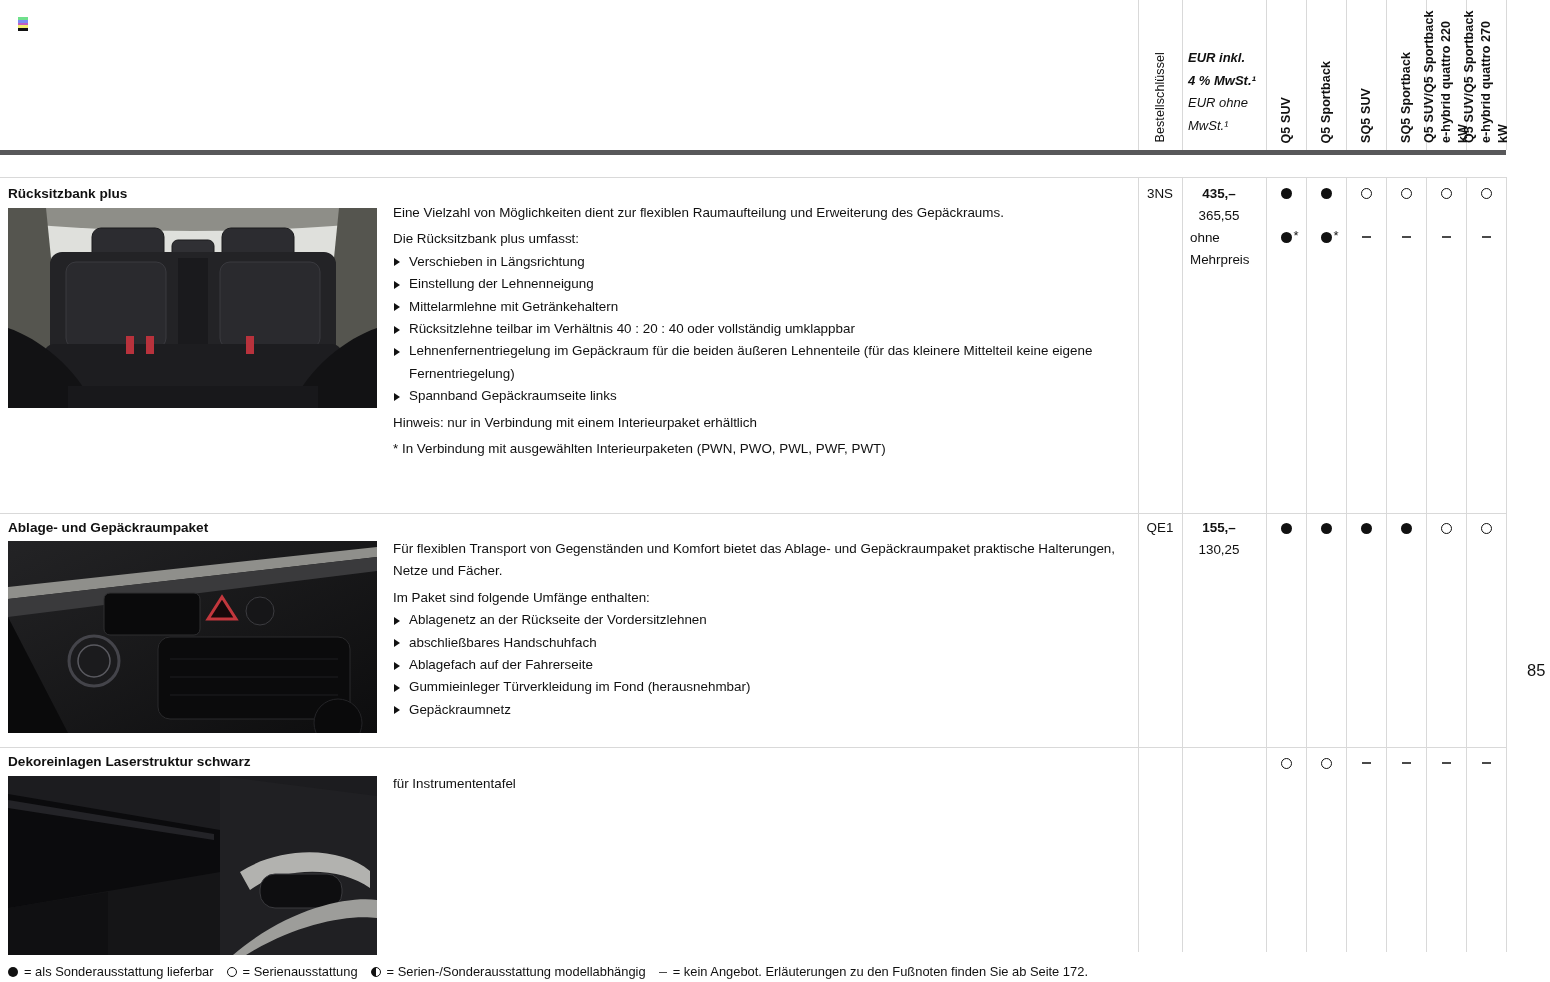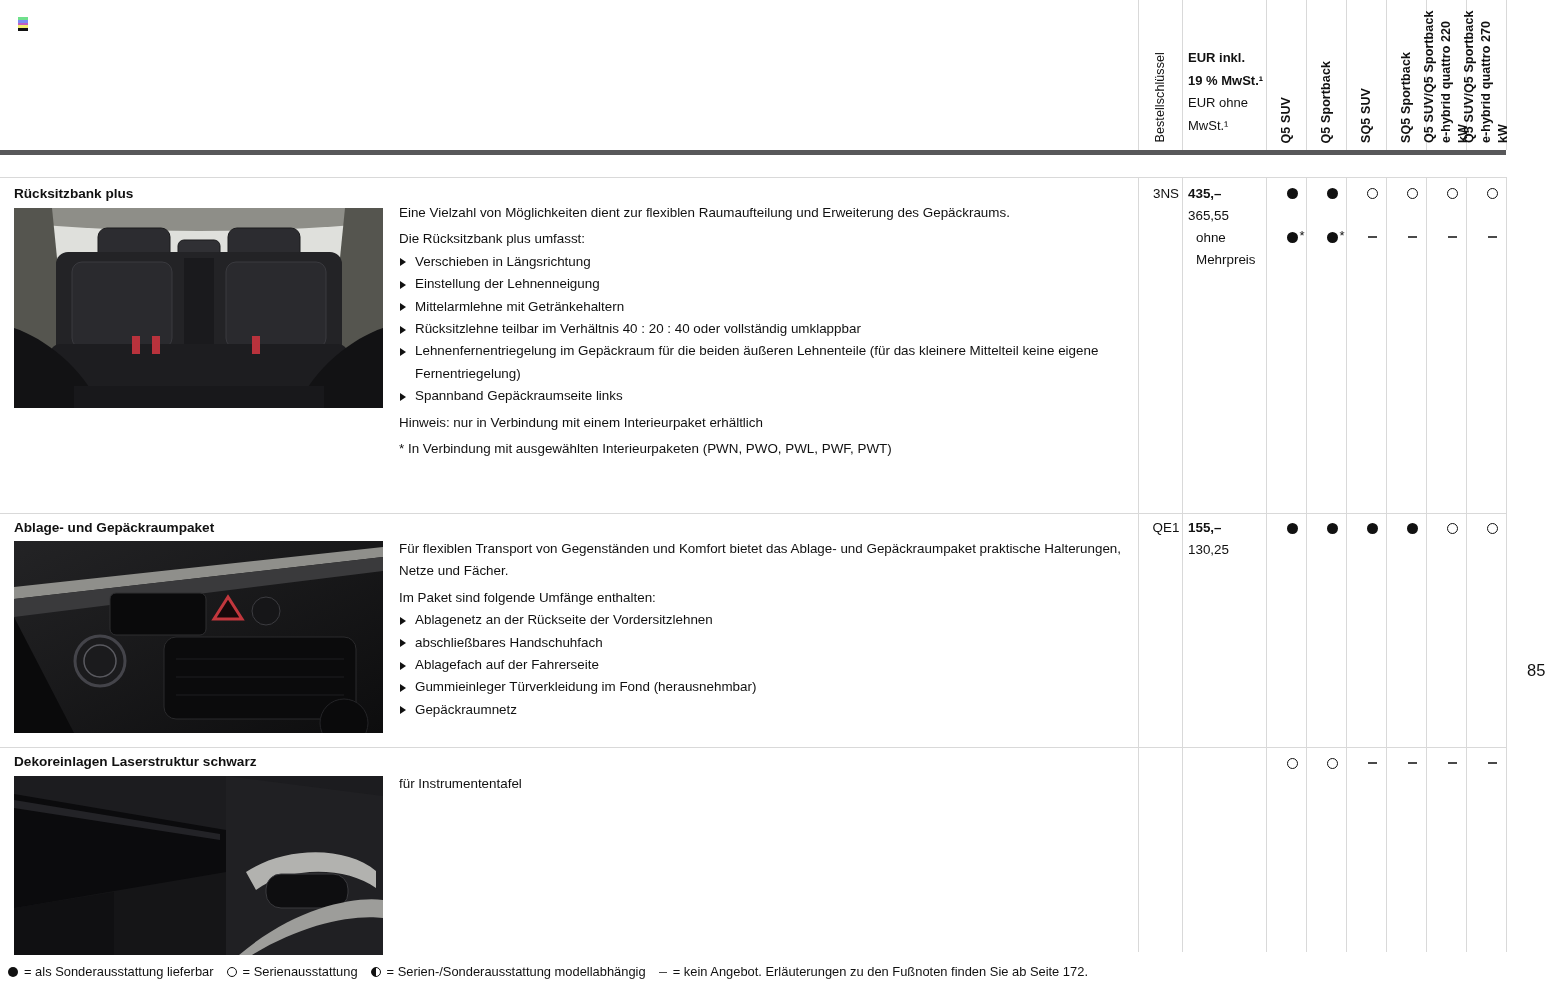--- a/index.html
+++ b/index.html
@@ -21,36 +21,36 @@
   .hbar  { position:absolute; left:0; top:150px; width:1506px; height:5px; background:#58585a; }
   
   .hdr-cell { position:absolute; top:0; height:143px; }
   .vtext {
     position:absolute; bottom:0; left:50%;
     transform:translateX(-50%) rotate(180deg);
     writing-mode:vertical-rl; white-space:pre-line;
     font-size:12.5px; line-height:17px; letter-spacing:0.1px;
   }
   .vtext.bold { font-weight:bold; }
-  .hdr-price { position:absolute; left:1188px; top:47px; width:76px; line-height:22.5px; font-size:13px; }
+  .hdr-price { position:absolute; left:1188px; top:47px; width:76px; line-height:22.5px; font-size:13px;font-style:italic; }
   .hdr-price .b { font-weight:bold; }
   
-  .row { position:absolute; left:6px; width:1382px; }
+  .row { position:absolute; left:0; width:1382px; }
   .row-title { position:absolute; left:8px; font-size:13.6px; font-weight:bold; line-height:15px; }
   .photo { position:absolute; left:8px; }
   .photo svg { display:block; }
   .row-text { position:absolute; left:393px; width:740px; }
   .mt { margin-top:4px; }
   .bullet { display:flex; }
   .tri { flex:0 0 auto; width:0; height:0; margin:7.5px 9px 0 1px;
          border-left:6px solid #111; border-top:4px solid transparent; border-bottom:4px solid transparent; }
   .btxt { flex:1 1 auto; }
   
   .code-cell { position:absolute; left:1138px; width:44px; text-align:center; }
-  .price-cell { position:absolute; left:1182px; width:74px; text-align:left; }
+  .price-cell { position:absolute; left:1182px; width:74px; text-align:center; }
   .price-cell .gross { font-weight:bold; }
   .price-note { position:absolute; left:1190px; width:66px; text-align:left; }
   .marks-row { position:absolute; left:1266px; width:240px; display:flex; }
   .mcell { width:40px; display:inline-flex; justify-content:center; align-items:center; height:12px; }
   .mark { display:inline-block; position:relative; }
   .mark-dot      { width:11px; height:11px; border-radius:50%; background:#111; }
   .mark-circle   { width:11px; height:11px; border-radius:50%; border:1.6px solid #111; background:#fff; }
   .mark-dash     { width:9px; height:2px; background:#4a4a4a; }
   .mark-half     { width:11px; height:11px; border-radius:50%; border:1px solid #111;
                    background:linear-gradient(90deg,#111 50%,#fff 50%); }
@@ -102,21 +102,21 @@
     <div class="hline" style="top:513px"></div>
     <div class="hline" style="top:747px"></div>
   </div>
 
   <div>
     <div class="hdr-cell" style="left:1138px;width:44px">
       <span class="vtext">Bestellschlüssel</span>
     </div>
     <div class="hdr-price">
       <div class="b">EUR inkl.</div>
-      <div class="b">19 % MwSt.¹</div>
+      <div class="b">4 % MwSt.¹</div>
       <div>EUR ohne</div>
       <div>MwSt.¹</div>
     </div>
     <div class="hdr-cell" style="left:1266px;width:40px">
       <span class="vtext bold">Q5 SUV</span>
     </div>
     <div class="hdr-cell" style="left:1306px;width:40px">
       <span class="vtext bold">Q5 Sportback</span>
     </div>
     <div class="hdr-cell" style="left:1346px;width:40px">

